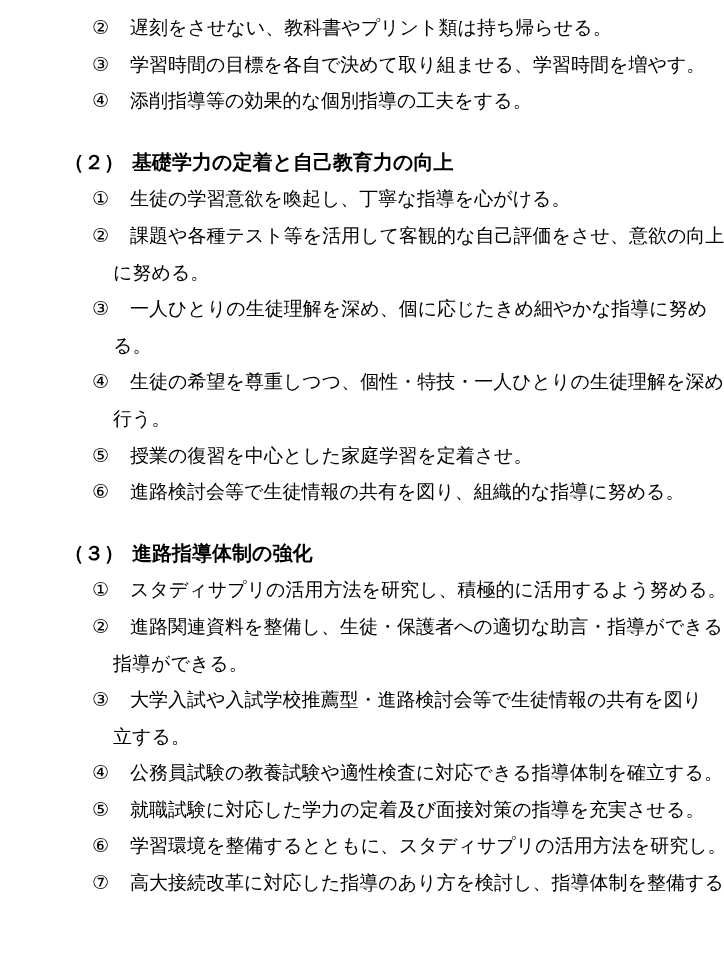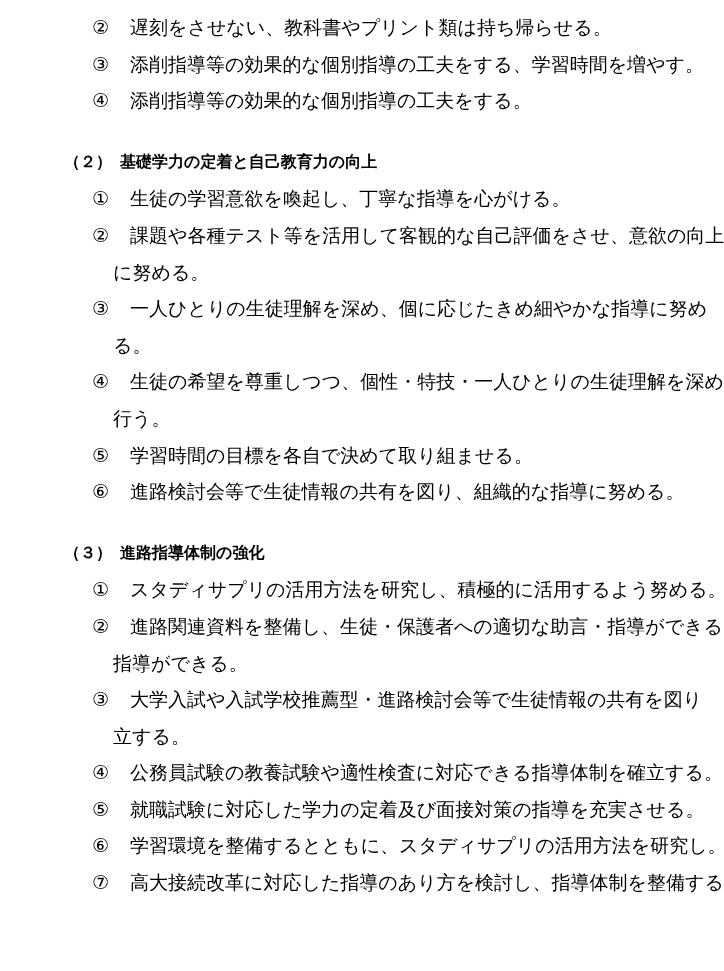--- a/index.html
+++ b/index.html
@@ -39,37 +39,37 @@
   
   .item-cont {
     padding-left: 49px;
   }
   
   .section {
     margin-top: 25px;
   }
   .heading {
     font-weight: 700;
-    font-size: 16px;
+    font-size: 20px;
   }
   .heading .h-num {
     margin-right: 8px;
   }
 </style>
 </head>
 <body>
 
 <div class="page">
 
   <div>
     <div class="line item-first">
       <span class="item-num">②</span><span>遅刻をさせない、教科書やプリント類は持ち帰らせる。</span>
     </div>
     <div class="line item-first">
-      <span class="item-num">③</span><span>添削指導等の効果的な個別指導の工夫をする、学習時間を増やす。</span>
+      <span class="item-num">③</span><span>学習時間の目標を各自で決めて取り組ませる、学習時間を増やす。</span>
     </div>
     <div class="line item-first">
       <span class="item-num">④</span><span>添削指導等の効果的な個別指導の工夫をする。</span>
     </div>
   </div>
 
   <div class="section">
     <div class="line heading">
       <span class="h-num">（２）</span><span>基礎学力の定着と自己教育力の向上</span>
     </div>
@@ -82,21 +82,21 @@
     <div class="line item-cont">に努める。</div>
     <div class="line item-first">
       <span class="item-num">③</span><span>一人ひとりの生徒理解を深め、個に応じたきめ細やかな指導に努め</span>
     </div>
     <div class="line item-cont">る。</div>
     <div class="line item-first">
       <span class="item-num">④</span><span>生徒の希望を尊重しつつ、個性・特技・一人ひとりの生徒理解を深め</span>
     </div>
     <div class="line item-cont">行う。</div>
     <div class="line item-first">
-      <span class="item-num">⑤</span><span>学習時間の目標を各自で決めて取り組ませる。</span>
+      <span class="item-num">⑤</span><span>授業の復習を中心とした家庭学習を定着させ。</span>
     </div>
     <div class="line item-first">
       <span class="item-num">⑥</span><span>進路検討会等で生徒情報の共有を図り、組織的な指導に努める。</span>
     </div>
   </div>
 
   <div class="section">
     <div class="line heading">
       <span class="h-num">（３）</span><span>進路指導体制の強化</span>
     </div>

